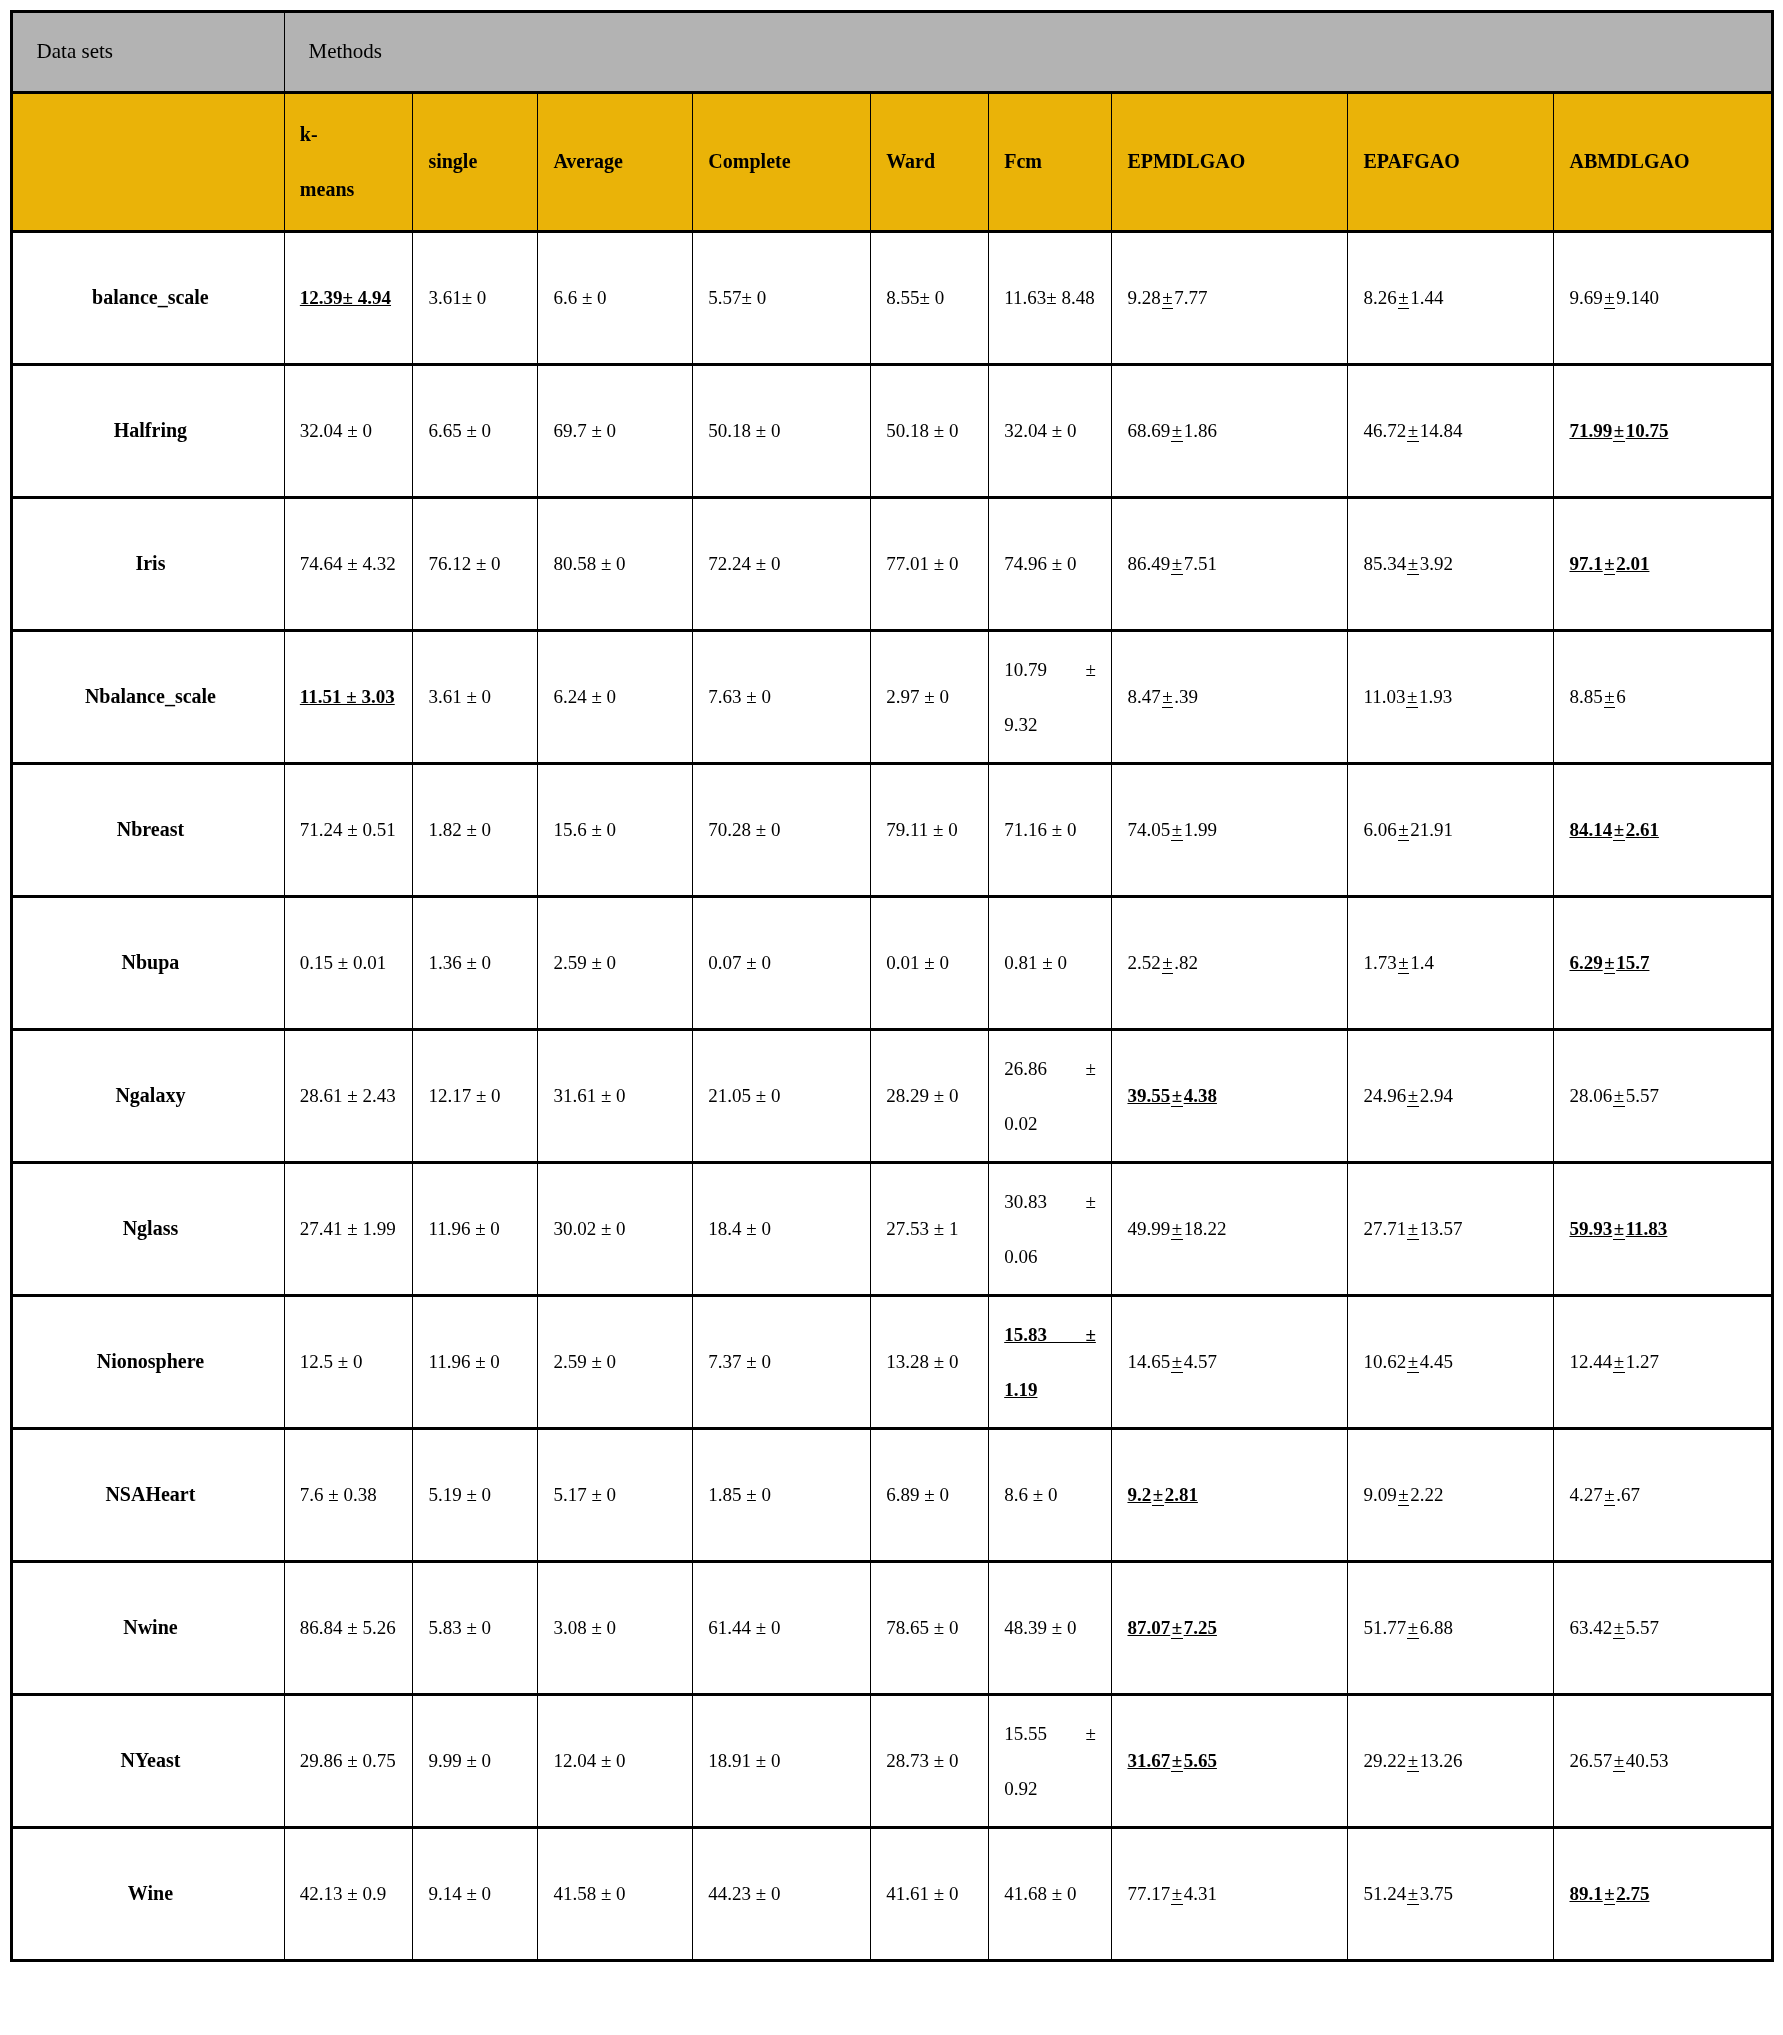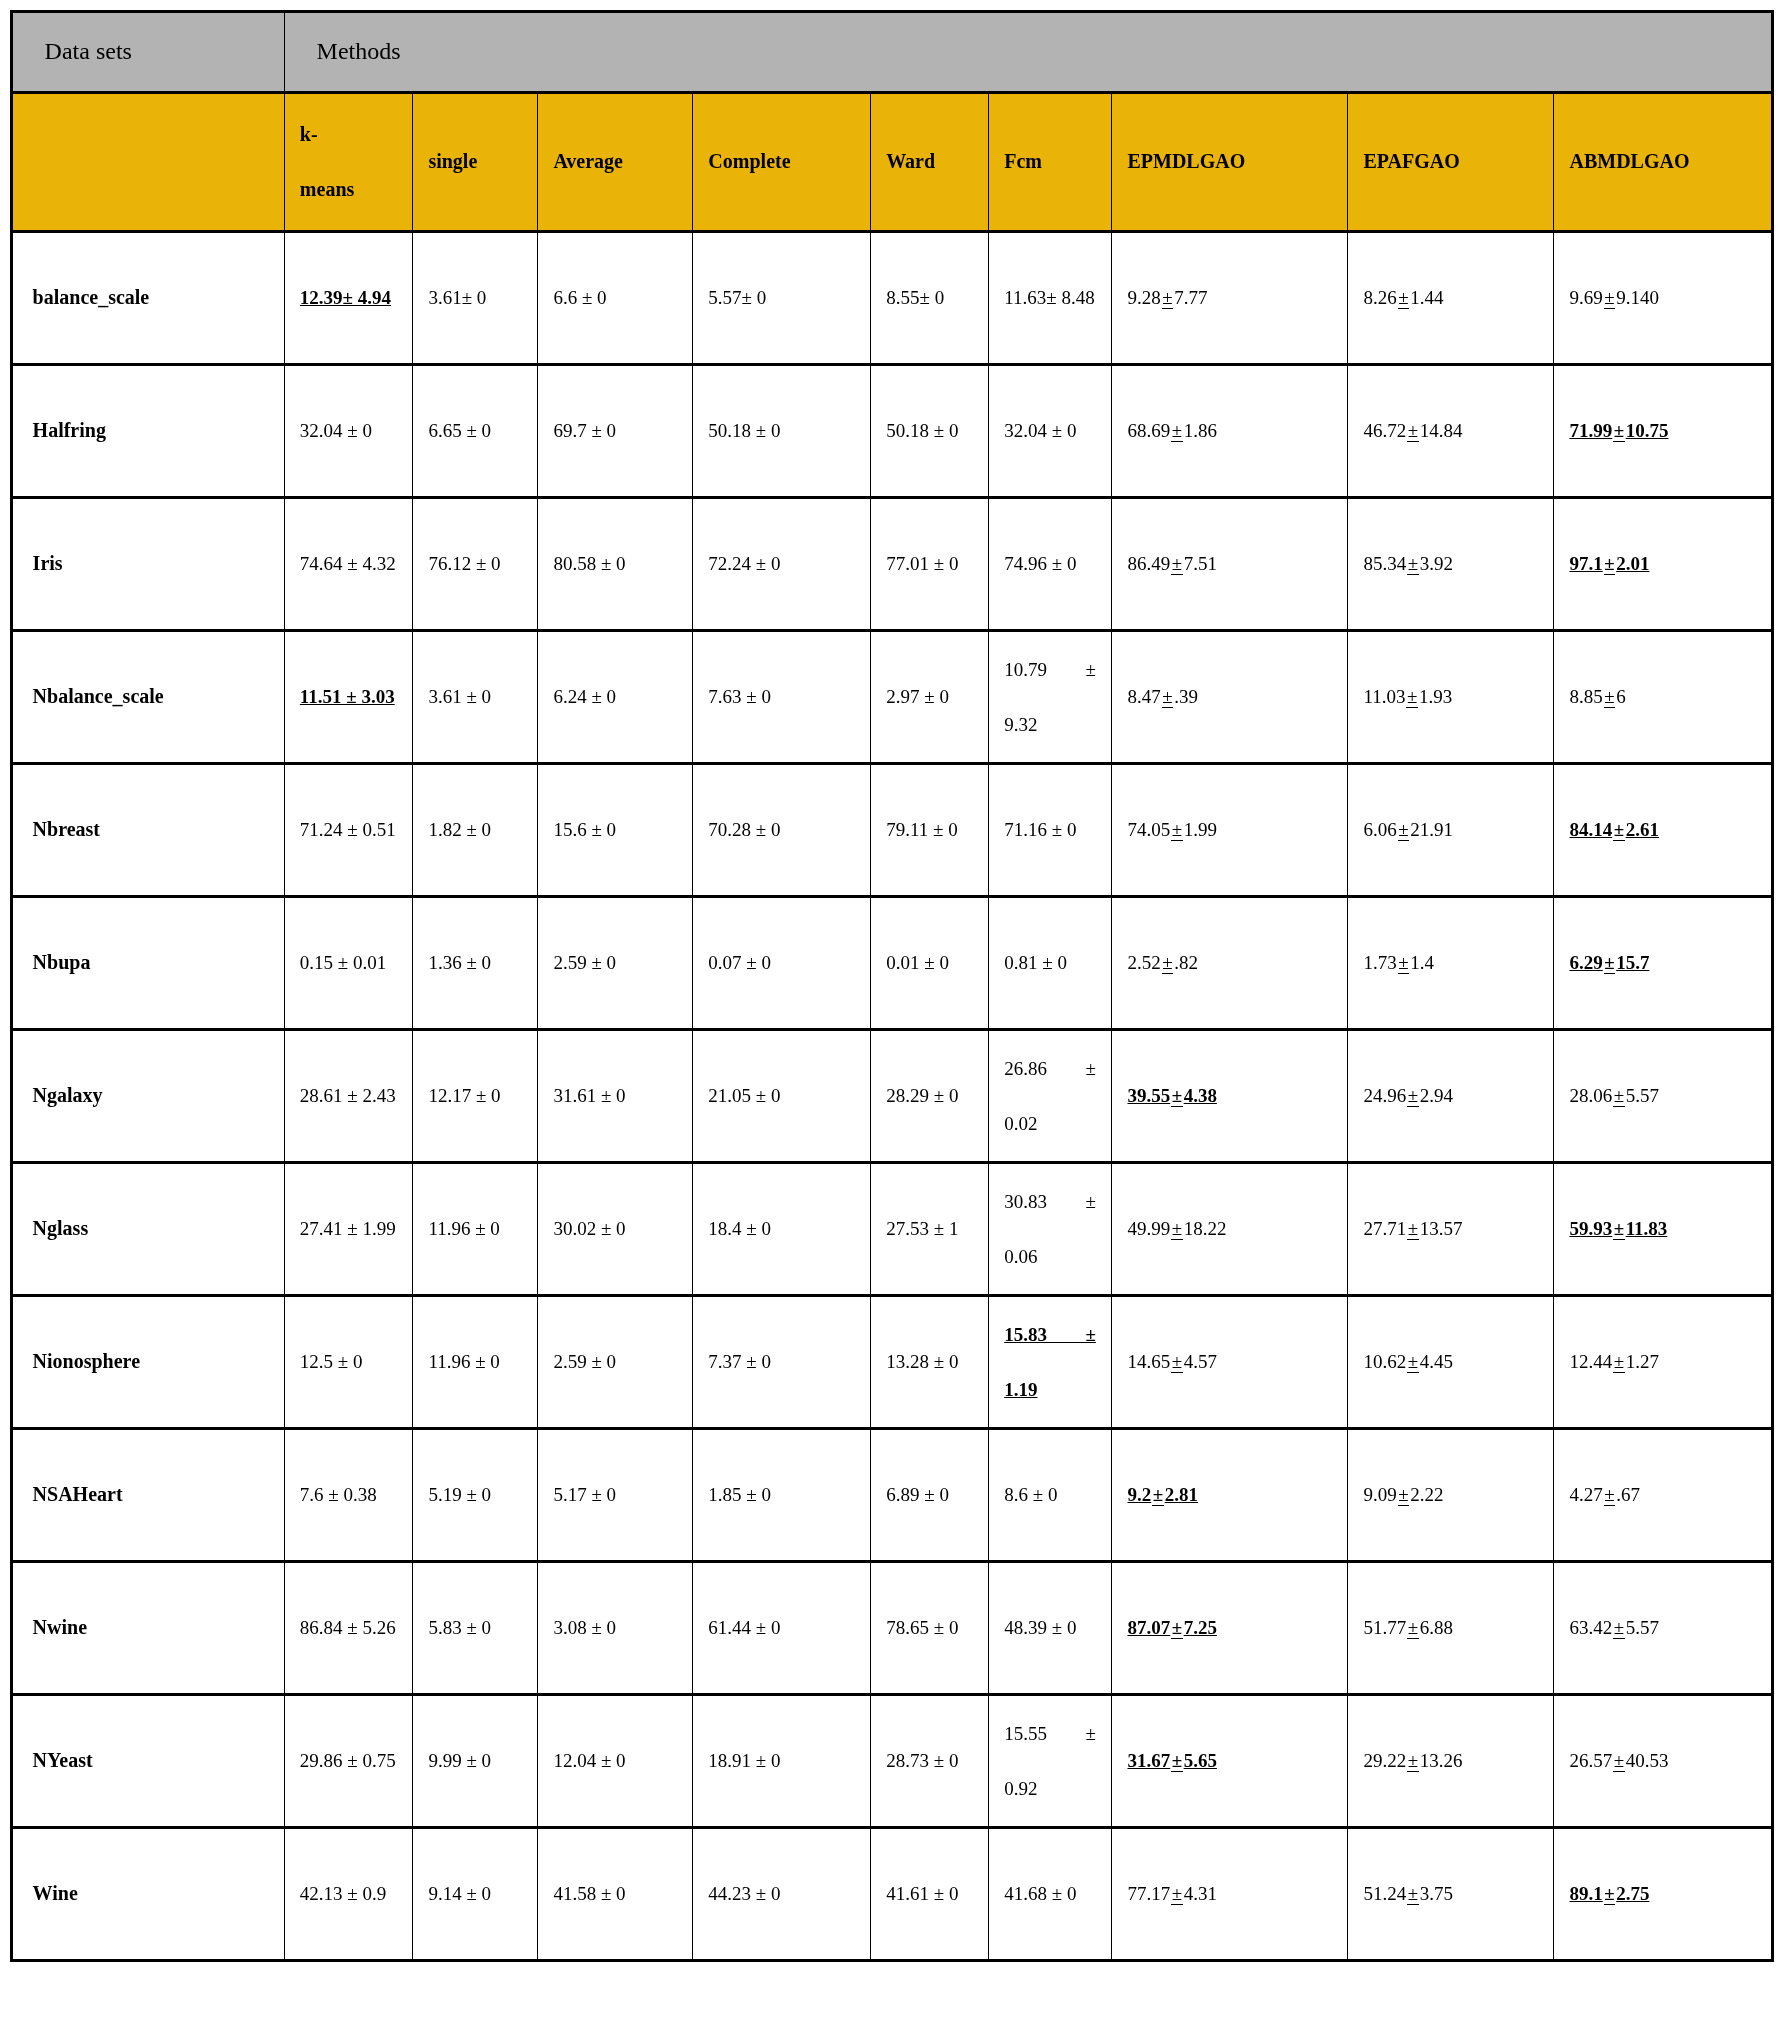--- a/index.html
+++ b/index.html
@@ -35,24 +35,24 @@
     border-bottom-width: 3.8px;
     vertical-align: middle;
     box-sizing: border-box;
     overflow: hidden;
   }
 
   
   tr.group-row th {
     background: #b3b3b3;
     height: 81px;
-    font-size: 24px;
+    font-size: 21px;
     font-weight: normal;
     text-align: left;
-    padding: 0 0 0 32px;
+    padding: 0 0 0 24px;
   }
 
   
   tr.methods-row th {
     height: 139px;
     font-size: 20px;
     font-weight: bold;
     text-align: left;
     padding: 0 9.6px 0 15.3px;
     line-height: 55px;
@@ -64,21 +64,21 @@
   tbody td {
     height: 133px;
     font-size: 19px;
     line-height: 55px;
     padding: 0 15.3px;
     background: #ffffff;
   }
   td.dataset {
     font-weight: bold;
     font-size: 20px;
-    text-align: left;
+    text-align: center;
     padding-left: 20px;
   }
   td.val { text-align: justify; }
   td.pmcol { text-align: left; }
   td.bold { font-weight: bold; text-decoration: underline; }
 
   
   span.pm {
     display: inline-block;
     line-height: 1;

